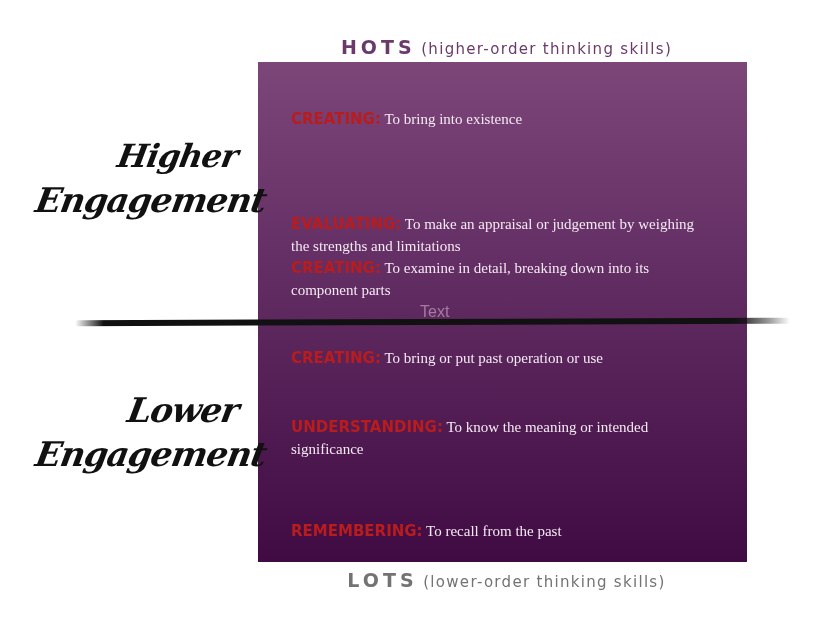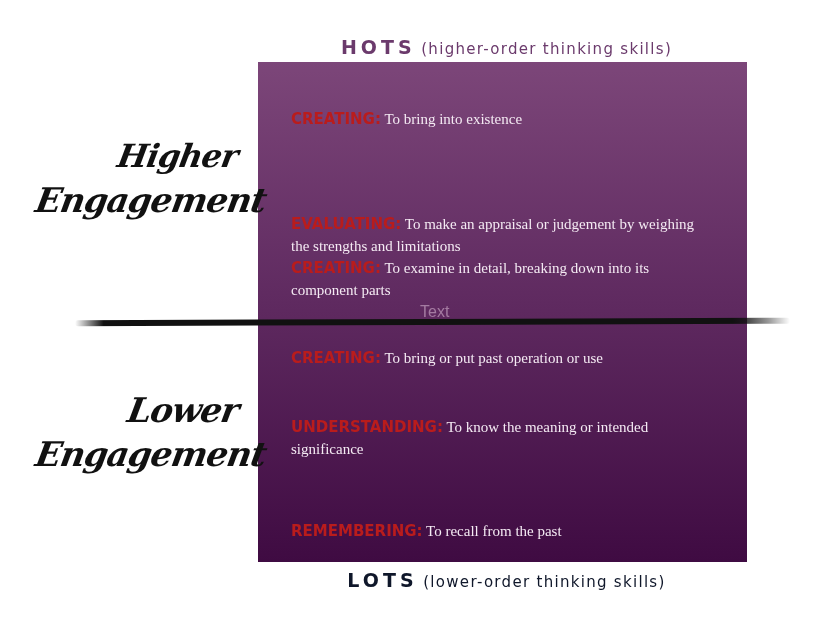--- a/index.html
+++ b/index.html
@@ -6,21 +6,21 @@
     body {
       width: 825px; height: 630px; background: #ffffff;
       position: relative; overflow: hidden;
       font-family: "DejaVu Sans", sans-serif;
     }
     .hots-title, .lots-title {
       position: absolute; left: 262px; width: 489px; text-align: center;
       letter-spacing: 0.5px;
     }
     .hots-title { top: 36px; color: #6b3a6c; }
-    .lots-title { top: 569px; color: #0f172a; }
+    .lots-title { top: 569px; color: #737373; }
     .big { font-weight: bold; font-size: 19px; letter-spacing: 4px; }
     .small { font-size: 15px; letter-spacing: 1.3px; }
     .box {
       position: absolute; left: 258px; top: 62px; width: 489px; height: 500px;
       background: linear-gradient(to bottom, #7c4679 0%, #5f2a60 48%, #3f0b42 100%);
     }
     .item {
       position: absolute; left: 291px; width: 420px;
       color: #f4eaf3; font-size: 15px; line-height: 22px;
       font-family: "DejaVu Sans", sans-serif;

